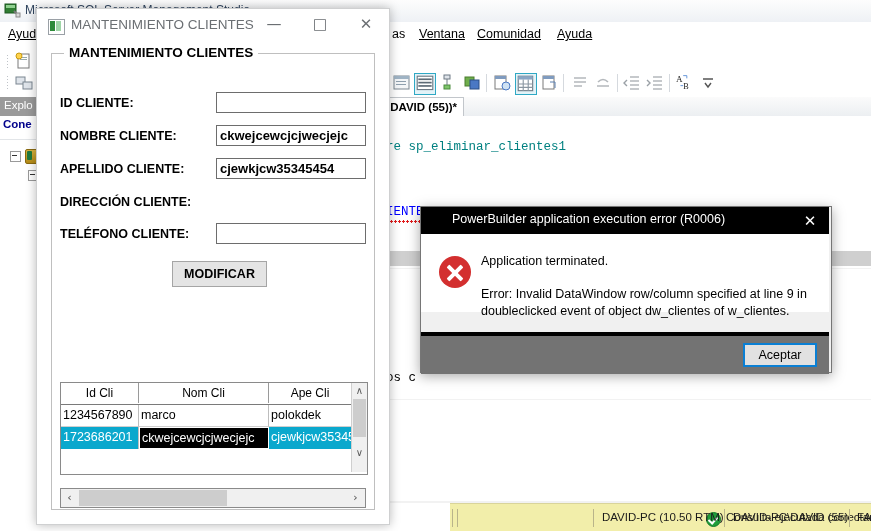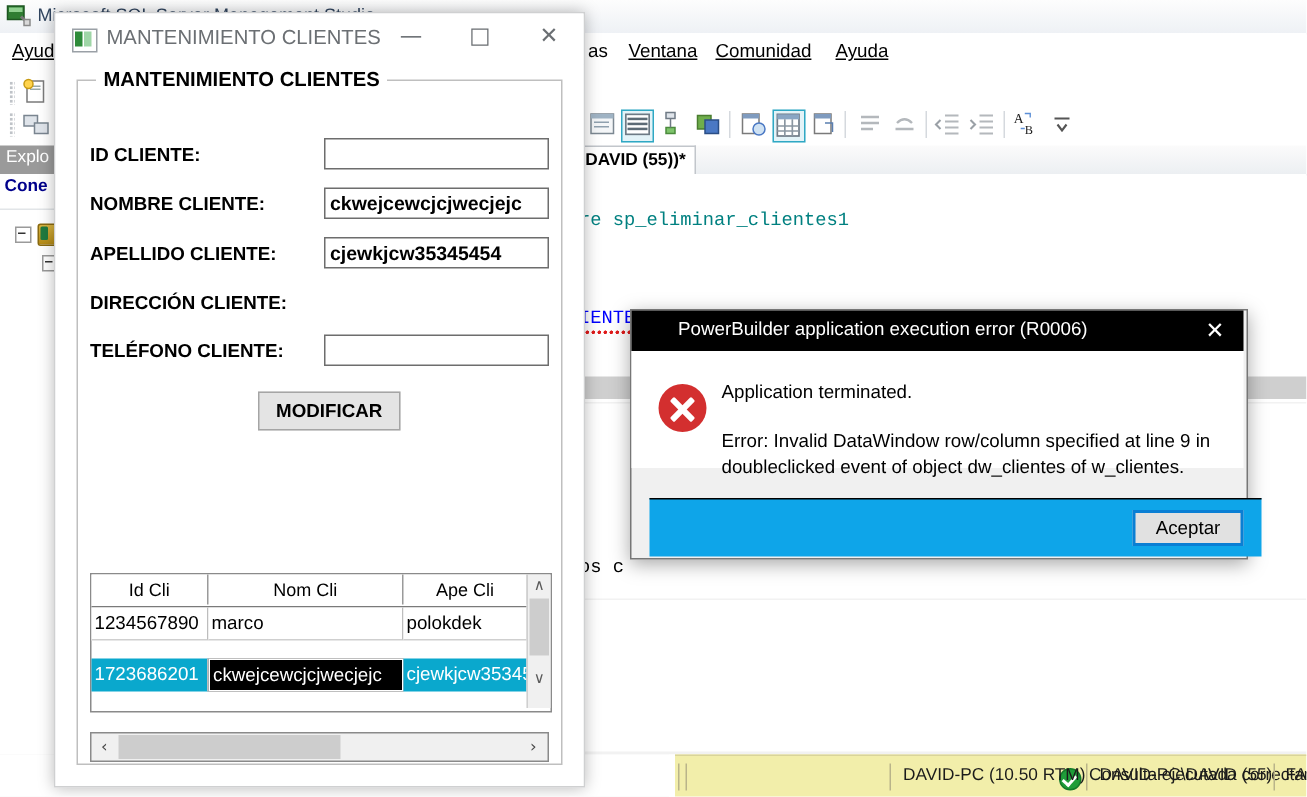--- a/index.html
+++ b/index.html
@@ -169,22 +169,22 @@
   #pb-close .g{position:absolute;left:50%;top:50%;transform:translate(-50%,-50%);
     font-size:15px;color:#fff;font-family:"DejaVu Sans",sans-serif;line-height:1;}
   #pb-content{position:absolute;left:0;top:27px;width:408px;height:78px;background:#fff;}
   #pb-erricon{position:absolute;left:18px;top:22px;width:32px;height:32px;border-radius:50%;
     background:#d32f2f;}
   #pb-erricon .x1,#pb-erricon .x2{position:absolute;left:6px;top:15px;width:20px;height:4px;
     background:#fff;border-radius:1px;}
   #pb-erricon .x1{transform:rotate(45deg);}
   #pb-erricon .x2{transform:rotate(-45deg);}
   .pb-line{position:absolute;left:60px;font-size:12.5px;color:#000;white-space:nowrap;}
-  #pb-footer{position:absolute;left:12px;top:125px;width:408px;height:38px;background:#0ea5e9;
-    border-top:1px solid #000000;}
+  #pb-footer{position:absolute;left:0;top:125px;width:408px;height:38px;background:#737373;
+    border-top:4px solid #000000;}
   #pb-accept{position:absolute;right:12px;top:7px;width:74px;height:24px;background:#e1e1e1;
     border:2px solid #0a7fd4;font-size:12.5px;color:#000;text-align:center;line-height:20px;
     box-sizing:border-box;white-space:nowrap;}
 </style>
 </head>
 <body>
 
 <div class="abs" id="ssms-window">
 
   <div class="abs" id="ssms-titlebar">
@@ -414,21 +414,21 @@
           <div class="dw-hcell" style="left:78px;width:130px">Nom Cli</div>
           <div class="dw-hcell" style="left:208px;width:83px">Ape Cli</div>
         </div>
 
         <div class="dw-row r0" style="top:22px">
           <div class="dw-cell" style="left:0px;width:78px">1234567890</div>
           <div class="dw-cell" style="left:78px;width:130px">marco</div>
           <div class="dw-cell" style="left:208px;width:83px">polokdek</div>
         </div>
 
-        <div class="dw-row r1" style="top:56px">
+        <div class="dw-row r1" style="top:44px">
           <div class="dw-cell" style="left:0px;width:78px">1723686201</div>
           <div class="dw-cell editing" style="left:78px;width:130px">ckwejcewcjcjwecjejc</div>
           <div class="dw-cell" style="left:208px;width:83px">cjewkjcw35345454</div>
         </div>
 
         <div id="dw-vscroll">
           <div class="vb" style="top:0">∧</div>
           <div id="dw-vthumb"></div>
           <div class="vb" style="top:62px">∨</div>
         </div>

